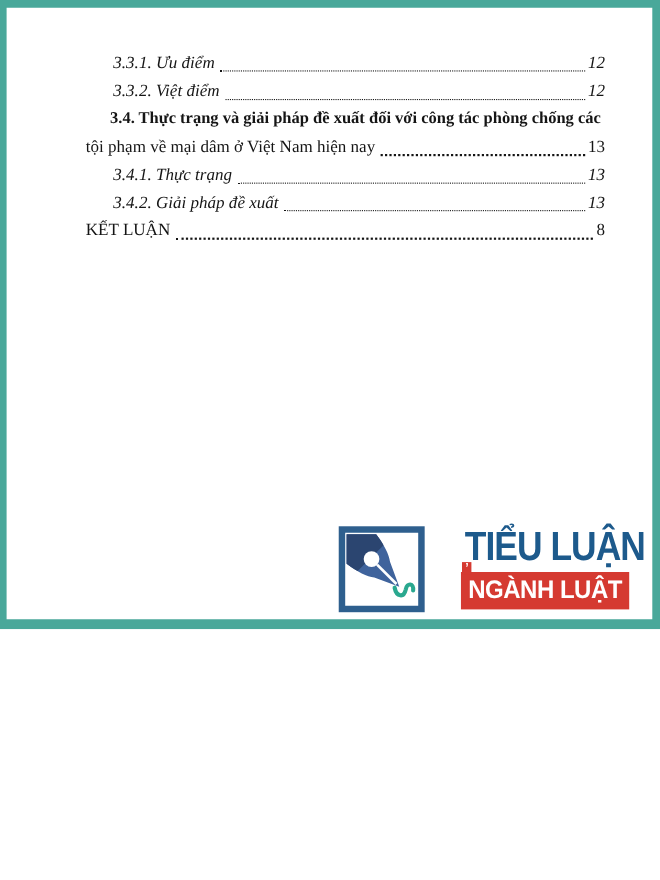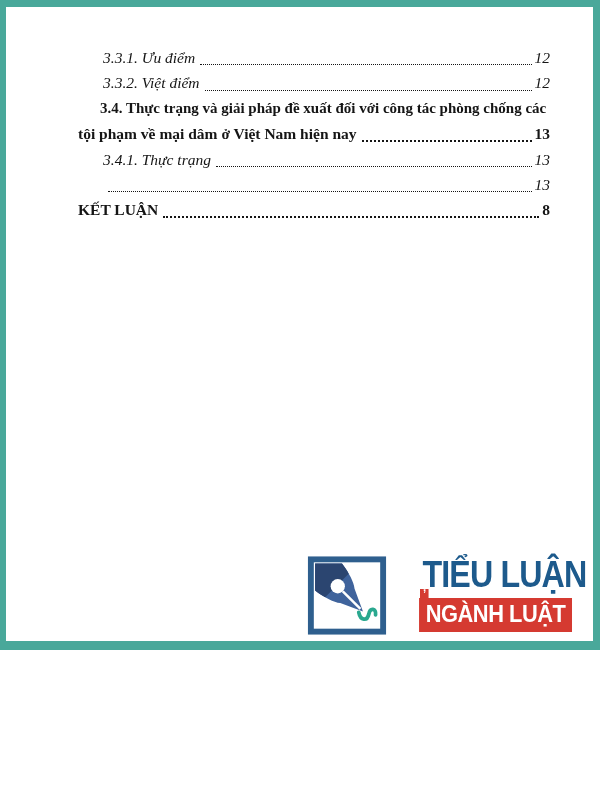--- a/index.html
+++ b/index.html
@@ -1,19 +1,19 @@
 <!DOCTYPE html>
 <html style="--border_teal: #49a89a; --ink: #151515; --logo_blue: #1d5a8c; --frame_blue: #2e5f8e; --nib_blue: #3f639c; --nib_dark: #2b4570; --logo_red: #d53a31; --squiggle_green: #2aa88f;"><head>
 <meta charset="utf-8">
 <style>
   * { box-sizing: border-box; }
   html, body { margin: 0; padding: 0; background: #fff; }
 
   .page {
-    width: 600px; height: 650px;
+    width: 600px; height: 572px;
     border-style: solid;
     border-color: var(--border_teal, #49a89a);
     border-width: 7px 7px 9px 6px;
     background: #fff;
     position: relative;
     font-family: "Liberation Serif", serif;
     color: var(--ink, #151515);
     overflow: hidden;
   }
 
@@ -34,21 +34,21 @@
     align-self: flex-end;
     margin: 0 3px 5px 5px;
     border-bottom: 2px dotted var(--ink, #151515);
     height: 0;
   }
   .toc-row .pg { flex: 0 0 auto; }
 
   .sub { font-style: italic; padding-left: 25px; }
   .sub .dots { border-bottom-width: 1.6px; }
 
-  .bold-row { font-weight: bold; }
+  .bold-row { font-weight: normal; }
 
   .section-line1 {
     font-weight: bold;
     font-size: 15px;
     line-height: 25.4px;
     text-indent: 22px;
     white-space: nowrap;
   }
 
   
@@ -132,20 +132,21 @@
       </div>
     </div>
 
     <div class="toc-row sub">
       <span class="label">3.4.1. Thực trạng</span>
       <span class="dots"></span>
       <span class="pg">13</span>
     </div>
 
     <div class="toc-row sub">
+      <span class="label">3.4.2. Giải pháp đề xuất</span>
       <span class="dots"></span>
       <span class="pg">13</span>
     </div>
 
     <div class="toc-row bold-row">
       <span class="label">KẾT LUẬN</span>
       <span class="dots"></span>
       <span class="pg">8</span>
     </div>
 

